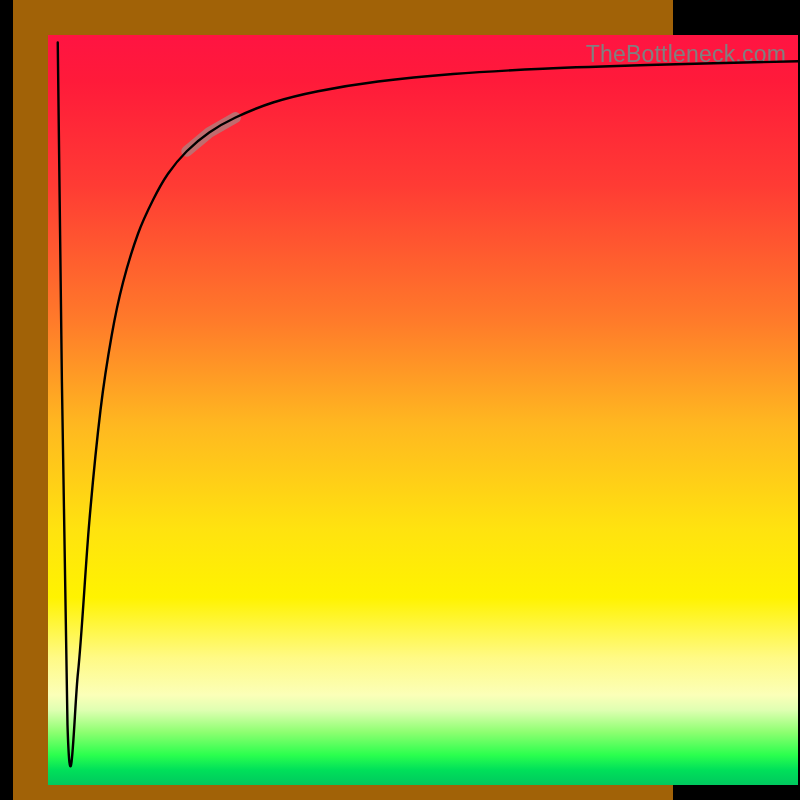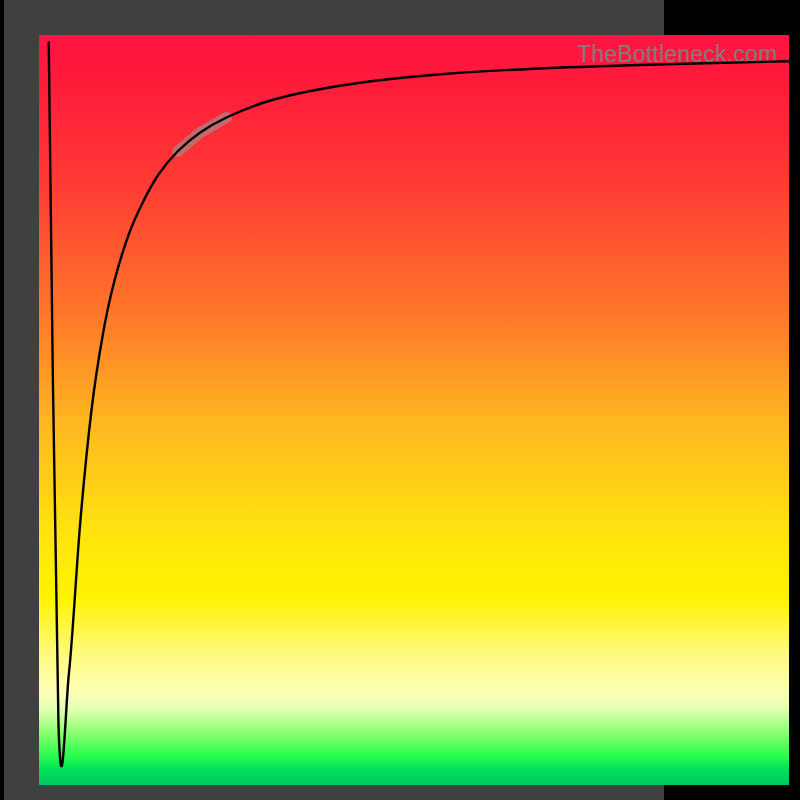--- a/index.html
+++ b/index.html
@@ -6,25 +6,25 @@
     margin: 0;
     padding: 0;
     width: 800px;
     height: 800px;
     background: #000;
     overflow: hidden;
     font-family: Arial, Helvetica, sans-serif;
   }
   .frame {
     position: absolute;
-    left: 4px;
+    left: 13px;
     top: 0;
     width: 660px;
     height: 800px;
-    background: #404040;
+    background: #a16207;
   }
   .plot {
     position: absolute;
     left: 35px;
     top: 35px;
     width: 750px;
     height: 750px;
     
     background: linear-gradient(
       to bottom,

